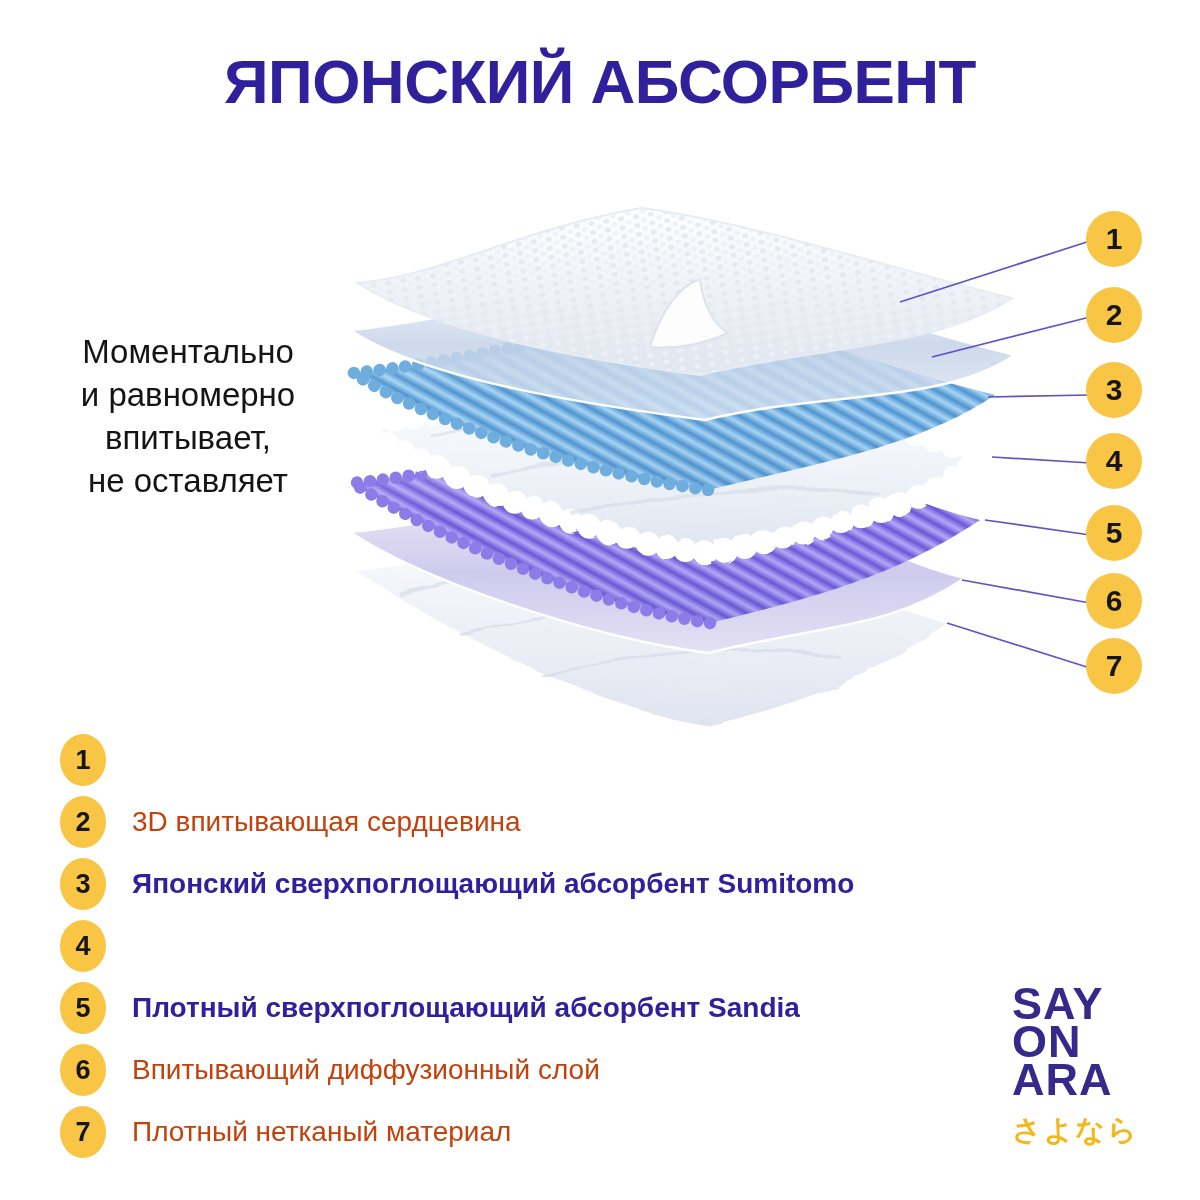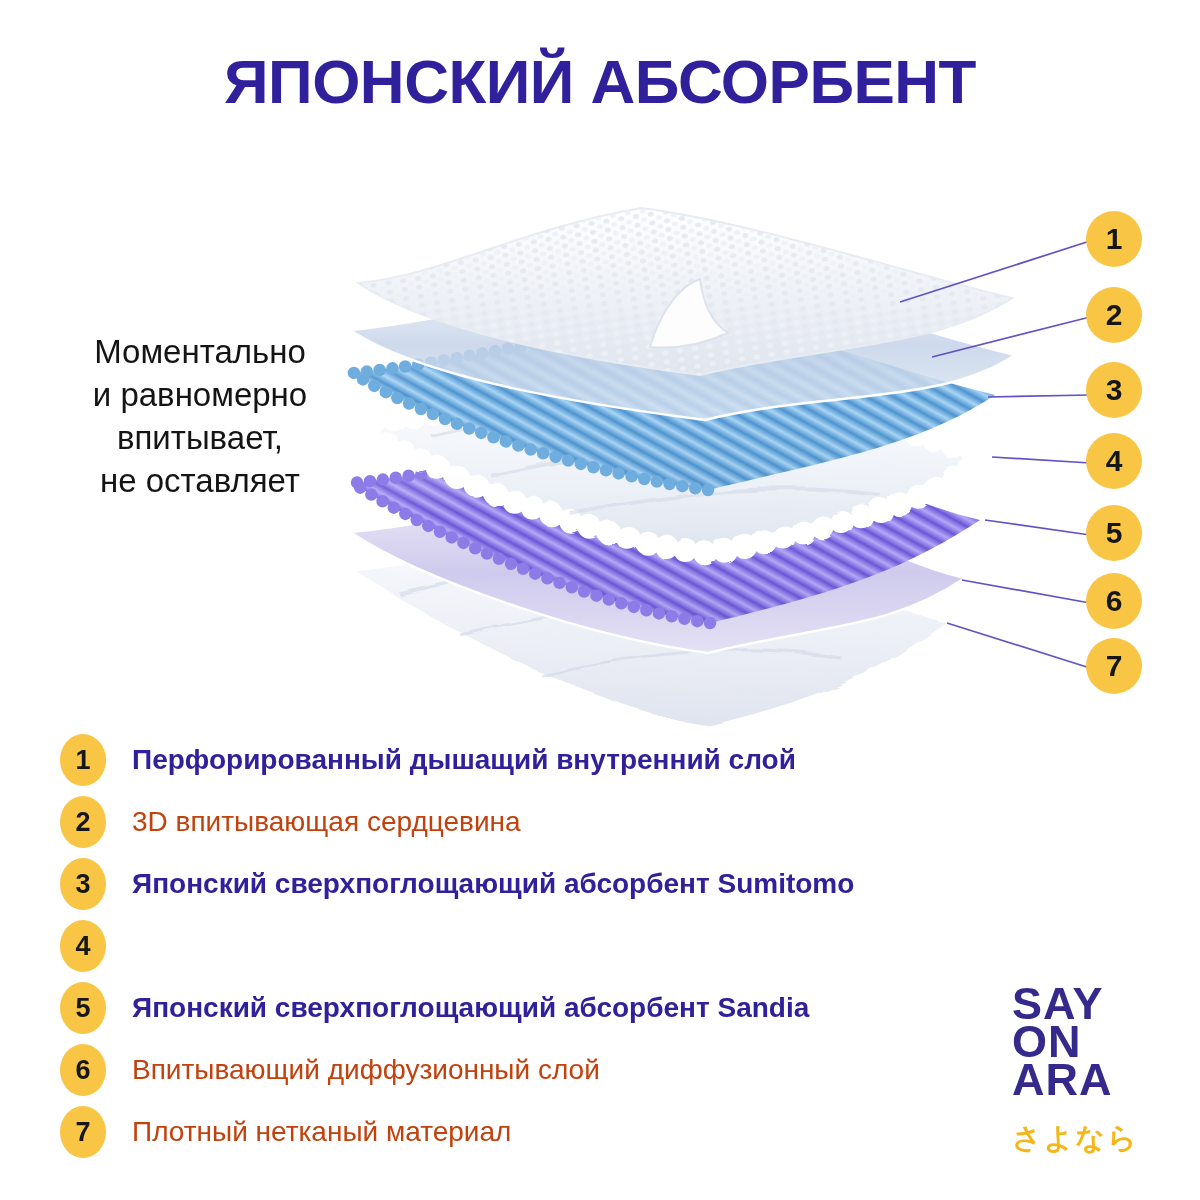--- a/index.html
+++ b/index.html
@@ -6,21 +6,21 @@
   html,body { width:1200px; height:1200px; background:#ffffff; overflow:hidden;
               font-family:"Liberation Sans", sans-serif; }
   .canvas { position:relative; width:1200px; height:1051px; background:#ffffff; }
 
   
   .title { position:absolute; top:44px; left:0; width:1200px; text-align:center;
            color:#31209B; font-weight:700; font-size:62px; line-height:76px;
            letter-spacing:-0.5px; }
 
   
-  .descr { position:absolute; top:330px; left:40px; width:320px; text-align:center;
+  .descr { position:absolute; top:330px; left:28px; width:320px; text-align:center;
            color:#141414; font-size:33px; line-height:43px; font-weight:400; }
 
   
   .diagram-svg { position:absolute; left:340px; top:195px; width:760px; height:545px; }
 
   .marker { position:absolute; left:1086px; width:56px; height:56px; border-radius:50%;
             background:#F8C545; display:flex; align-items:center; justify-content:center;
             color:#161616; font-size:30px; font-weight:700; }
 
   
@@ -28,21 +28,21 @@
   .legend-row { display:flex; align-items:center; height:62px; white-space:nowrap; }
   .badge { flex:0 0 auto; width:46px; height:52px; border-radius:50%;
            background:#F8C545; display:flex; align-items:center; justify-content:center;
            color:#161616; font-size:27px; font-weight:700; margin-right:26px; }
   .legend-label { font-size:28px; color:#c2410c; font-weight:400; }
   .legend-row.hl .legend-label { color:#31209B; font-weight:700; }
 
   
   .brand { position:absolute; left:1012px; top:985px; width:150px; line-height:38px; }
   .brand .b-line { color:#352A8C; font-size:45px; font-weight:700; letter-spacing:1px; }
-  .brand .b-jp { margin-top:20px; color:#F5B617; font-size:29px; font-weight:700;
+  .brand .b-jp { margin-top:12px; color:#F5B617; font-size:29px; font-weight:700;
                  letter-spacing:2px; }
 </style>
 </head>
 <body>
 
 <div class="canvas">
 
   <div class="title">
     <div>ЯПОНСКИЙ АБСОРБЕНТ</div>
   </div>
@@ -162,36 +162,35 @@
   <div class="marker" style="top:287px">2</div>
   <div class="marker" style="top:362px">3</div>
   <div class="marker" style="top:433px">4</div>
   <div class="marker" style="top:505px">5</div>
   <div class="marker" style="top:573px">6</div>
   <div class="marker" style="top:638px">7</div>
 
   <div class="legend">
     <div class="legend-row hl">
       <div class="badge">1</div>
-      <div class="legend-label">Перфорированный дышащий внутренний слой</div>
     </div>
     <div class="legend-row">
       <div class="badge">2</div>
       <div class="legend-label">3D впитывающая сердцевина</div>
     </div>
     <div class="legend-row hl">
       <div class="badge">3</div>
       <div class="legend-label">Японский сверхпоглощающий абсорбент Sumitomo</div>
     </div>
     <div class="legend-row">
       <div class="badge">4</div>
     </div>
     <div class="legend-row hl">
       <div class="badge">5</div>
-      <div class="legend-label">Японский сверхпоглощающий абсорбент Sandia</div>
+      <div class="legend-label">Плотный сверхпоглощающий абсорбент Sandia</div>
     </div>
     <div class="legend-row">
       <div class="badge">6</div>
       <div class="legend-label">Впитывающий диффузионный слой</div>
     </div>
     <div class="legend-row">
       <div class="badge">7</div>
       <div class="legend-label">Плотный нетканый материал</div>
     </div>
   </div>

